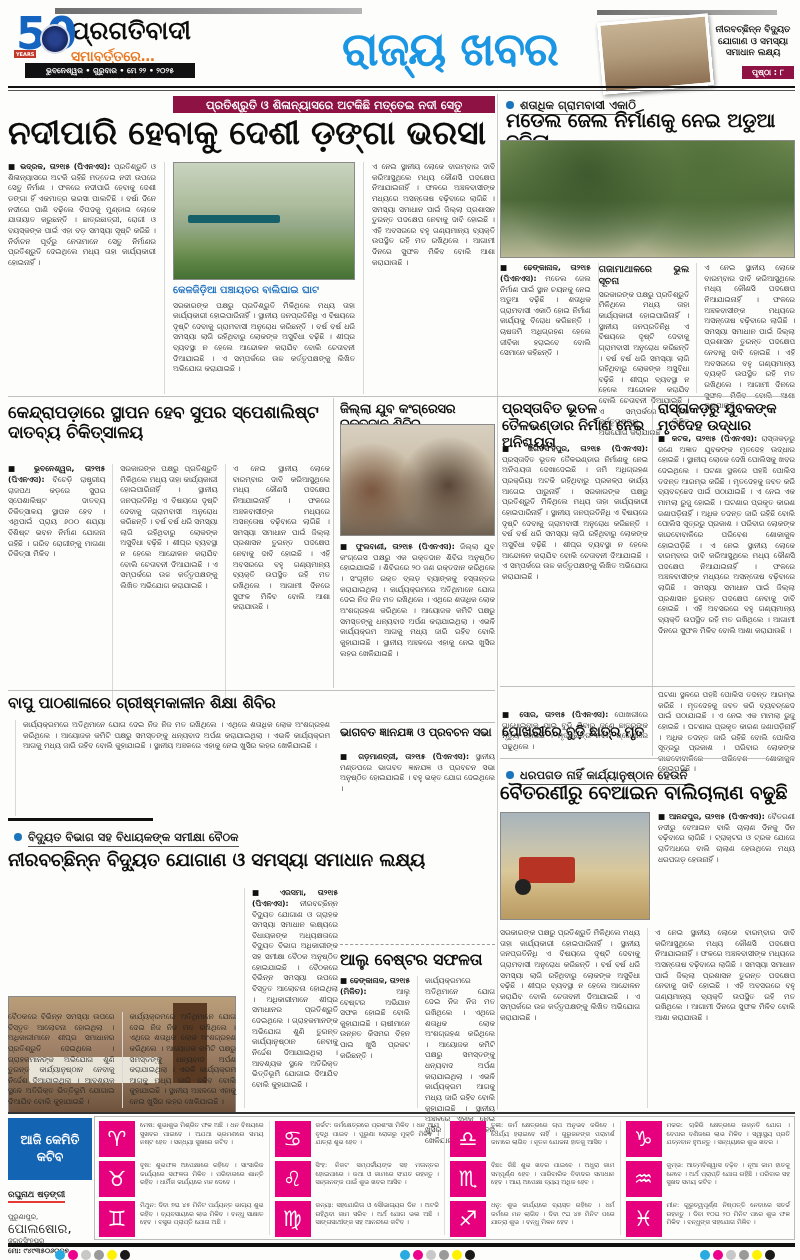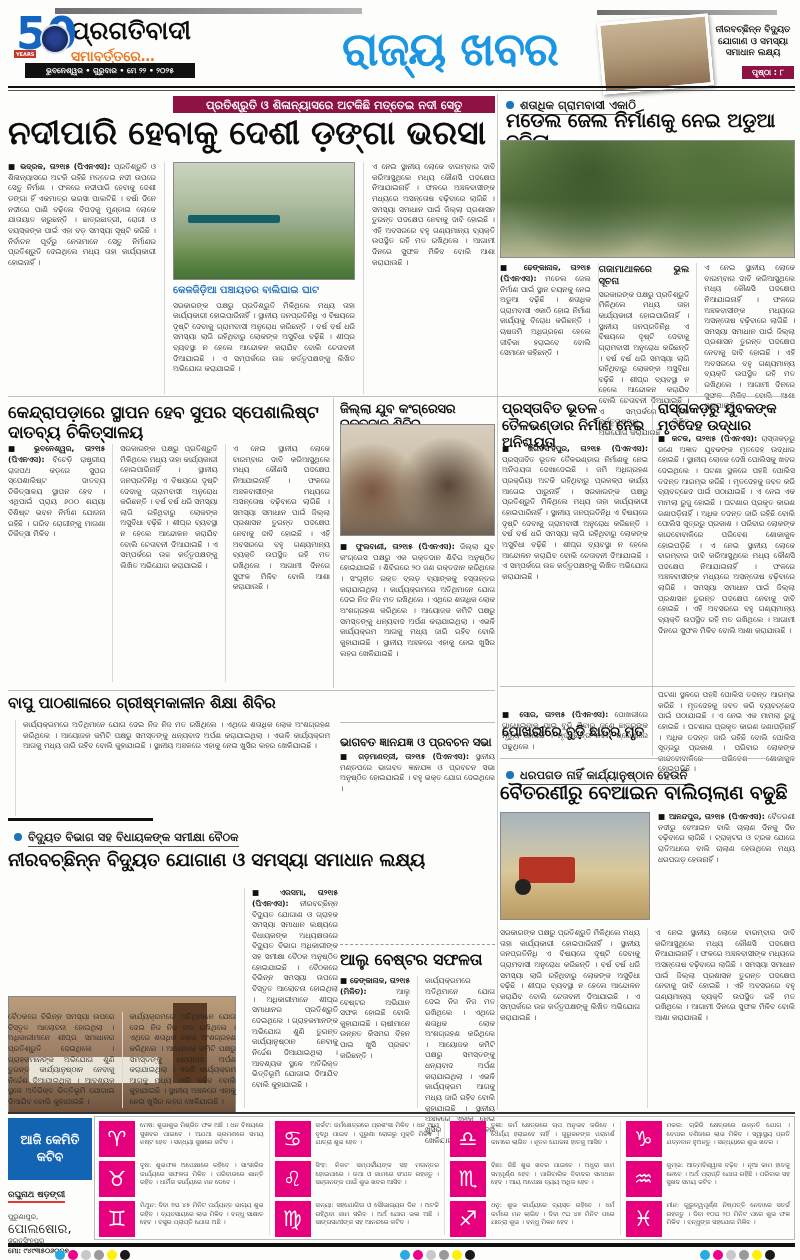--- a/index.html
+++ b/index.html
@@ -90,21 +90,21 @@
     <div class="bodytxt" style="flex:1;margin-left:7px;border-left:1px solid #d8d8d8;padding-left:0;">
       <span class="inset-bold">ଗଜାମାଥାଳରେ ଭୁଲ ସୂଚନା</span>
       <span>ସରକାରଙ୍କ ପକ୍ଷରୁ ପ୍ରତିଶ୍ରୁତି ମିଳିଥିଲେ ମଧ୍ୟ ତାହା କାର୍ଯ୍ୟକାରୀ ହୋଇପାରିନାହିଁ । ସ୍ଥାନୀୟ ଜନପ୍ରତିନିଧି ଏ ବିଷୟରେ ଦୃଷ୍ଟି ଦେବାକୁ ଗ୍ରାମବାସୀ ଅନୁରୋଧ କରିଛନ୍ତି । ବର୍ଷ ବର୍ଷ ଧରି ସମସ୍ୟା ଲାଗି ରହିଥିବାରୁ ଲୋକଙ୍କ ଅସୁବିଧା ବଢ଼ିଛି । ଶୀଘ୍ର ବ୍ୟବସ୍ଥା ନ ହେଲେ ଆନ୍ଦୋଳନ କରାଯିବ ବୋଲି ଚେତାବନୀ ଦିଆଯାଇଛି । ଏ ସମ୍ପର୍କରେ ଉଚ୍ଚ କର୍ତ୍ତୃପକ୍ଷଙ୍କୁ ଲିଖିତ ଅଭିଯୋଗ କରାଯାଇଛି ।</span>
     </div>
     <div class="bodytxt" style="flex:1;margin-left:7px;border-left:1px solid #d8d8d8;padding-left:7px;">ଏ ନେଇ ସ୍ଥାନୀୟ ଲୋକେ ବାରମ୍ବାର ଦାବି କରିଆସୁଥିଲେ ମଧ୍ୟ କୌଣସି ପଦକ୍ଷେପ ନିଆଯାଇନାହିଁ । ଫଳରେ ଅଞ୍ଚଳବାସୀଙ୍କ ମଧ୍ୟରେ ଅସନ୍ତୋଷ ବଢ଼ିବାରେ ଲାଗିଛି । ସମସ୍ୟା ସମାଧାନ ପାଇଁ ଜିଲ୍ଲା ପ୍ରଶାସନ ତୁରନ୍ତ ପଦକ୍ଷେପ ନେବାକୁ ଦାବି ହୋଇଛି । ଏହି ଅବସରରେ ବହୁ ଗଣ୍ୟମାନ୍ୟ ବ୍ୟକ୍ତି ଉପସ୍ଥିତ ରହି ମତ ରଖିଥିଲେ । ଆଗାମୀ ଦିନରେ ସୁଫଳ ମିଳିବ ବୋଲି ଆଶା କରାଯାଉଛି ।</div>
   </div>
 
   <div class="abs hrule" style="left:8px;top:396px;width:787px;"></div>
 
   <div class="abs hl center" style="left:8px;top:402px;width:322px;font-size:17px;line-height:1.2;">କେନ୍ଦ୍ରାପଡ଼ାରେ ସ୍ଥାପନ ହେବ ସୁପର ସ୍ପେଶାଲିଷ୍ଟ ଦାତବ୍ୟ ଚିକିତ୍ସାଳୟ</div>
-  <div class="abs" style="left:8px;top:444px;width:322px;height:238px;display:flex;">
+  <div class="abs" style="left:8px;top:464px;width:322px;height:238px;display:flex;">
     <div class="bodytxt" style="flex:1;">
       <span class="byline">■ ଭୁବନେଶ୍ୱର, ତା୨୧ା୫ (ପିଏନଏସ):</span>
       <span>ବିଚେଡ଼ି ରାଷ୍ଟ୍ରୀୟ ରାଜପଥ କଡ଼ରେ ସୁପର ସ୍ପେଶାଲିଷ୍ଟ ଦାତବ୍ୟ ଚିକିତ୍ସାଳୟ ସ୍ଥାପନ ହେବ । ଏଥିପାଇଁ ପ୍ରାୟ ୬୦୦ ଶଯ୍ୟା ବିଶିଷ୍ଟ ଭବନ ନିର୍ମାଣ ଯୋଜନା ରହିଛି । ଗରିବ ରୋଗୀଙ୍କୁ ମାଗଣା ଚିକିତ୍ସା ମିଳିବ ।</span>
     </div>
     <div class="bodytxt" style="flex:1;margin-left:7px;border-left:1px solid #d8d8d8;padding-left:7px;">ସରକାରଙ୍କ ପକ୍ଷରୁ ପ୍ରତିଶ୍ରୁତି ମିଳିଥିଲେ ମଧ୍ୟ ତାହା କାର୍ଯ୍ୟକାରୀ ହୋଇପାରିନାହିଁ । ସ୍ଥାନୀୟ ଜନପ୍ରତିନିଧି ଏ ବିଷୟରେ ଦୃଷ୍ଟି ଦେବାକୁ ଗ୍ରାମବାସୀ ଅନୁରୋଧ କରିଛନ୍ତି । ବର୍ଷ ବର୍ଷ ଧରି ସମସ୍ୟା ଲାଗି ରହିଥିବାରୁ ଲୋକଙ୍କ ଅସୁବିଧା ବଢ଼ିଛି । ଶୀଘ୍ର ବ୍ୟବସ୍ଥା ନ ହେଲେ ଆନ୍ଦୋଳନ କରାଯିବ ବୋଲି ଚେତାବନୀ ଦିଆଯାଇଛି । ଏ ସମ୍ପର୍କରେ ଉଚ୍ଚ କର୍ତ୍ତୃପକ୍ଷଙ୍କୁ ଲିଖିତ ଅଭିଯୋଗ କରାଯାଇଛି ।</div>
     <div class="bodytxt" style="flex:1;margin-left:7px;border-left:1px solid #d8d8d8;padding-left:7px;">ଏ ନେଇ ସ୍ଥାନୀୟ ଲୋକେ ବାରମ୍ବାର ଦାବି କରିଆସୁଥିଲେ ମଧ୍ୟ କୌଣସି ପଦକ୍ଷେପ ନିଆଯାଇନାହିଁ । ଫଳରେ ଅଞ୍ଚଳବାସୀଙ୍କ ମଧ୍ୟରେ ଅସନ୍ତୋଷ ବଢ଼ିବାରେ ଲାଗିଛି । ସମସ୍ୟା ସମାଧାନ ପାଇଁ ଜିଲ୍ଲା ପ୍ରଶାସନ ତୁରନ୍ତ ପଦକ୍ଷେପ ନେବାକୁ ଦାବି ହୋଇଛି । ଏହି ଅବସରରେ ବହୁ ଗଣ୍ୟମାନ୍ୟ ବ୍ୟକ୍ତି ଉପସ୍ଥିତ ରହି ମତ ରଖିଥିଲେ । ଆଗାମୀ ଦିନରେ ସୁଫଳ ମିଳିବ ବୋଲି ଆଶା କରାଯାଉଛି ।</div>
   </div>
 
   <div class="abs vrule" style="left:333px;top:398px;height:290px;"></div>
   <div class="abs hl" style="left:340px;top:402px;width:155px;font-size:13px;line-height:1.15;">ଜିଲ୍ଲା ଯୁବ କଂଗ୍ରେସର ରକ୍ତଦାନ ଶିବିର</div>
@@ -130,21 +130,21 @@
     <span>ଘଟଣା ସ୍ଥଳରେ ପହଞ୍ଚି ପୋଲିସ ତଦନ୍ତ ଆରମ୍ଭ କରିଛି । ମୃତଦେହକୁ ଜବତ କରି ବ୍ୟବଚ୍ଛେଦ ପାଇଁ ପଠାଯାଇଛି । ଏ ନେଇ ଏକ ମାମଲା ରୁଜୁ ହୋଇଛି । ଘଟଣାର ପ୍ରକୃତ କାରଣ ଜଣାପଡ଼ିନାହିଁ । ଅଧିକ ତଦନ୍ତ ଜାରି ରହିଛି ବୋଲି ପୋଲିସ ସୂତ୍ରରୁ ପ୍ରକାଶ । ପରିବାର ଲୋକଙ୍କ କାନ୍ଦବୋବାଳିରେ ପରିବେଶ ଶୋକାକୁଳ ହୋଇପଡ଼ିଛି ।</span>
     <span>ଏ ନେଇ ସ୍ଥାନୀୟ ଲୋକେ ବାରମ୍ବାର ଦାବି କରିଆସୁଥିଲେ ମଧ୍ୟ କୌଣସି ପଦକ୍ଷେପ ନିଆଯାଇନାହିଁ । ଫଳରେ ଅଞ୍ଚଳବାସୀଙ୍କ ମଧ୍ୟରେ ଅସନ୍ତୋଷ ବଢ଼ିବାରେ ଲାଗିଛି । ସମସ୍ୟା ସମାଧାନ ପାଇଁ ଜିଲ୍ଲା ପ୍ରଶାସନ ତୁରନ୍ତ ପଦକ୍ଷେପ ନେବାକୁ ଦାବି ହୋଇଛି । ଏହି ଅବସରରେ ବହୁ ଗଣ୍ୟମାନ୍ୟ ବ୍ୟକ୍ତି ଉପସ୍ଥିତ ରହି ମତ ରଖିଥିଲେ । ଆଗାମୀ ଦିନରେ ସୁଫଳ ମିଳିବ ବୋଲି ଆଶା କରାଯାଉଛି ।</span>
   </div>
 
   <div class="abs hrule" style="left:8px;top:690px;width:487px;"></div>
   <div class="abs hl" style="left:8px;top:694px;width:440px;font-size:15.5px;">ବାପୁ ପାଠଶାଳାରେ ଗ୍ରୀଷ୍ମକାଳୀନ ଶିକ୍ଷା ଶିବିର</div>
   <div class="abs" style="left:8px;top:720px;width:322px;height:96px;display:flex;">
     <div class="bodytxt" style="flex:1;margin-left:7px;border-left:1px solid #d8d8d8;padding-left:7px;">କାର୍ଯ୍ୟକ୍ରମରେ ଅତିଥିମାନେ ଯୋଗ ଦେଇ ନିଜ ନିଜ ମତ ରଖିଥିଲେ । ଏଥିରେ ଶତାଧିକ ଲୋକ ଅଂଶଗ୍ରହଣ କରିଥିଲେ । ଆୟୋଜକ କମିଟି ପକ୍ଷରୁ ସମସ୍ତଙ୍କୁ ଧନ୍ୟବାଦ ଅର୍ପଣ କରାଯାଇଥିଲା । ଏଭଳି କାର୍ଯ୍ୟକ୍ରମ ଆଗକୁ ମଧ୍ୟ ଜାରି ରହିବ ବୋଲି କୁହାଯାଇଛି । ସ୍ଥାନୀୟ ଅଞ୍ଚଳରେ ଏହାକୁ ନେଇ ଖୁସିର ଲହର ଖେଳିଯାଇଛି ।</div>
   </div>
 
-  <div class="abs hl center" style="left:340px;top:722px;width:155px;font-size:11.5px;line-height:1.2;border-top:1px solid #bbb;padding-top:13px;">ଭାଗବତ ଜ୍ଞାନଯଜ୍ଞ ଓ ପ୍ରବଚନ ସଭା</div>
+  <div class="abs hl center" style="left:340px;top:722px;width:155px;font-size:11.5px;line-height:1.2;border-top:1px solid #bbb;padding-top:3px;">ଭାଗବତ ଜ୍ଞାନଯଜ୍ଞ ଓ ପ୍ରବଚନ ସଭା</div>
   <div class="abs bodytxt" style="left:340px;top:752px;width:155px;height:64px;">
     <span class="byline">■ ଗଡ଼ମାଣତ୍ରୀ, ତା୨୧ା୫ (ପିଏନଏସ):</span>
     <span>ସ୍ଥାନୀୟ ମଣ୍ଡପରେ ଭାଗବତ ଜ୍ଞାନଯଜ୍ଞ ଓ ପ୍ରବଚନ ସଭା ଅନୁଷ୍ଠିତ ହୋଇଯାଇଛି । ବହୁ ଭକ୍ତ ଯୋଗ ଦେଇଥିଲେ ।</span>
   </div>
 
   <div class="abs hrule" style="left:500px;top:686px;width:295px;"></div>
   <div class="abs hl" style="left:502px;top:724px;width:150px;font-size:13.5px;line-height:1.15;">ପୋଖରୀରେ ବୁଡ଼ି ଛାତ୍ର ମୃତ</div>
   <div class="abs bodytxt" style="left:502px;top:710px;width:146px;height:46px;">
     <span class="byline">■ ସୋର, ତା୨୧ା୫ (ପିଏନଏସ):</span>
     <span>ପୋଖରୀରେ ଗାଧୋଇବାକୁ ଯାଇ ବୁଡ଼ି ଯିବାରୁ ଜଣେ ଛାତ୍ରଙ୍କ ମୃତ୍ୟୁ ହୋଇଛି । ମୃତ ଛାତ୍ର ନବମ ଶ୍ରେଣୀରେ ପଢୁଥିଲେ ।</span>

